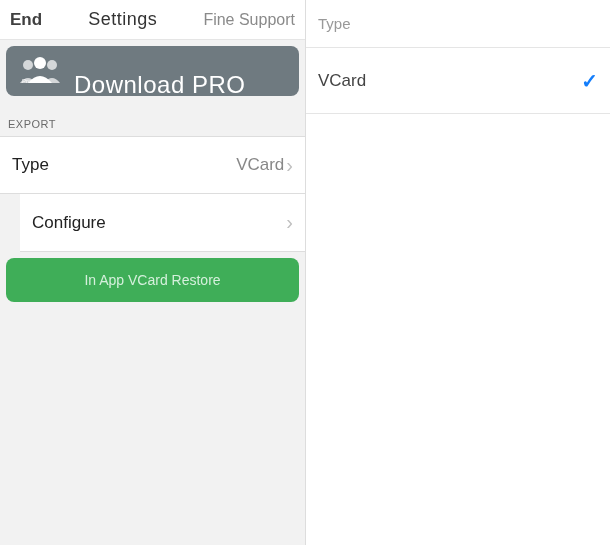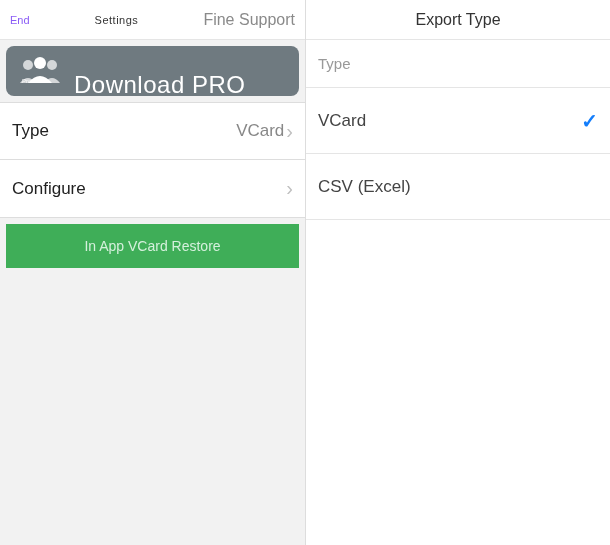--- a/index.html
+++ b/index.html
@@ -26,27 +26,27 @@
     .topnav {
       height: 40px;
       background: #fff;
       display: flex;
       align-items: center;
       justify-content: space-between;
       padding: 0 10px;
       border-bottom: 1px solid #e5e5e5;
     }
     .topnav-end {
-      color: #8b5cf6;
-      font-size: 11px;
-      font-weight: 400;
+      color: #404040;
+      font-size: 17px;
+      font-weight: 700;
     }
     .topnav-title {
       color: #333;
-      font-size: 11px;
+      font-size: 18px;
       font-weight: 400;
       letter-spacing: 0.5px;
     }
     .topnav-right {
       color: #8a8a8a;
       font-size: 16px;
       font-weight: 300;
     }
     
     .download-pro {
@@ -77,20 +77,21 @@
       height: 58px;
       display: flex;
       align-items: center;
       justify-content: space-between;
       padding: 0 12px;
       border-top: 1px solid #ddd;
       border-bottom: 1px solid #ddd;
     }
     .row + .row {
       border-top: none;
+      margin-left: 20px;
     }
     .row-label {
       color: #222;
       font-size: 17px;
       font-weight: 300;
     }
     .row-value {
       color: #888;
       font-size: 17px;
       font-weight: 300;
@@ -99,21 +100,21 @@
       gap: 2px;
     }
     .chevron {
       color: #c0c0c0;
       font-size: 20px;
     }
     .restore-btn {
       margin: 6px;
       height: 44px;
       background: #3fae58;
-      border-radius: 0;
+      border-radius: 8px;
       display: flex;
       align-items: center;
       justify-content: center;
       color: #d5f0dc;
       font-size: 14px;
       font-weight: 300;
     }
     
     .toggle {
       width: 48px;
@@ -195,20 +196,21 @@
         <circle cx="10" cy="12" r="5" fill="#fff" opacity="0.7"></circle>
         <path d="M2 30 Q10 20 18 30 Z" fill="#fff" opacity="0.7"></path>
         <circle cx="34" cy="12" r="5" fill="#fff" opacity="0.7"></circle>
         <path d="M26 30 Q34 20 42 30 Z" fill="#fff" opacity="0.7"></path>
         <text x="4" y="30" font-size="6" fill="#fff" opacity="0.9">Pro</text>
       </svg>
     </span>
     <span class="download-pro-label">Download PRO</span>
   </div>
 
+  <div class="section-header">EXPORT</div>
 
   <div class="row">
     <span class="row-label">Type</span>
     <span class="row-value">
       <span>VCard</span>
       <span class="chevron">›</span>
     </span>
   </div>
 
   <div class="row">
@@ -220,28 +222,22 @@
   <div class="restore-btn">
     <span>In App VCard Restore</span>
   </div>
 
 
 
 </div>
 
 <div class="right-panel">
 
-  <div class="right-header">
-    <span class="right-title">Export Type</span>
-  </div>
 
   <div class="right-type-hdr">Type</div>
 
   <div class="opt-row">
     <span class="opt-label">VCard</span>
     <span class="opt-check">✓</span>
   </div>
 
-  <div class="opt-row">
-    <span class="opt-label">CSV (Excel)</span>
-  </div>
 
 </div>
 
 </body></html>

